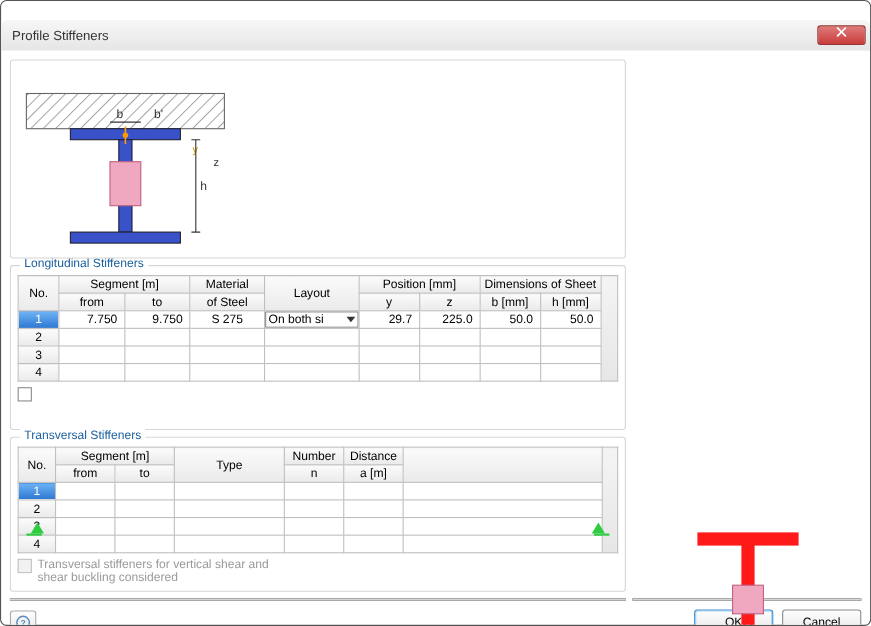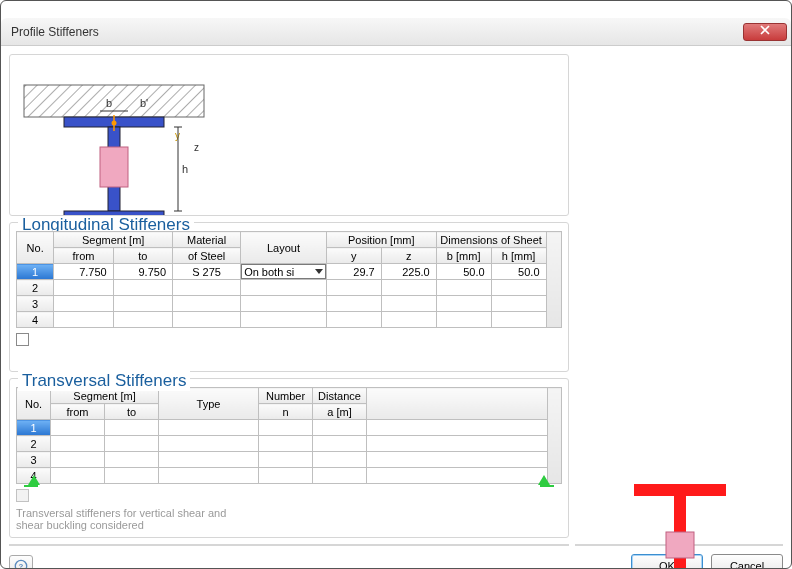--- a/index.html
+++ b/index.html
@@ -45,21 +45,21 @@
     border-radius: 3px;
     padding: 8px 6px 6px 6px;
     position: relative;
   }
   .groupbox .legend {
     position: absolute;
     top: -8px; left: 8px;
     background: #fff;
     padding: 0 4px;
     color: #1a5f9e;
-    font-size: 17px;
+    font-size: 11px;
   }
   table.grid {
     border-collapse: collapse;
     width: 100%;
     table-layout: fixed;
     font-size: 11px;
   }
   table.grid th, table.grid td {
     border: 1px solid #bfbfbf;
     padding: 1px 3px;
@@ -87,21 +87,21 @@
   .layout-cell {
     display: flex; align-items: center; justify-content: space-between;
     padding: 0 2px;
     border: 1px solid #7a7a7a;
     background:#fff;
     height: 15px;
   }
   .layout-cell span { overflow:hidden; white-space:nowrap; }
   .caret { width:0;height:0;border-left:4px solid transparent;border-right:4px solid transparent;border-top:5px solid #333; }
   .checkbox-row { display:flex; align-items:flex-start; gap:5px; margin-top:4px; color:#444;}
-  .checkbox-row.disabled { color:#9a9a9a;flex-direction:column; }
+  .checkbox-row.disabled { color:#9a9a9a; }
   .checkbox {
     width:13px;height:13px;border:1px solid #8a8a8a;background:#fff;flex:none;margin-top:1px;
   }
   .checkbox.disabled { border-color:#c2c2c2; background:#f2f2f2;}
   .diagram-box {
     border:1px solid #d6d6d6; border-radius:3px;
     background:#fff;
     grid-row: 1 / span 2;
     position:relative;
     overflow:hidden;

